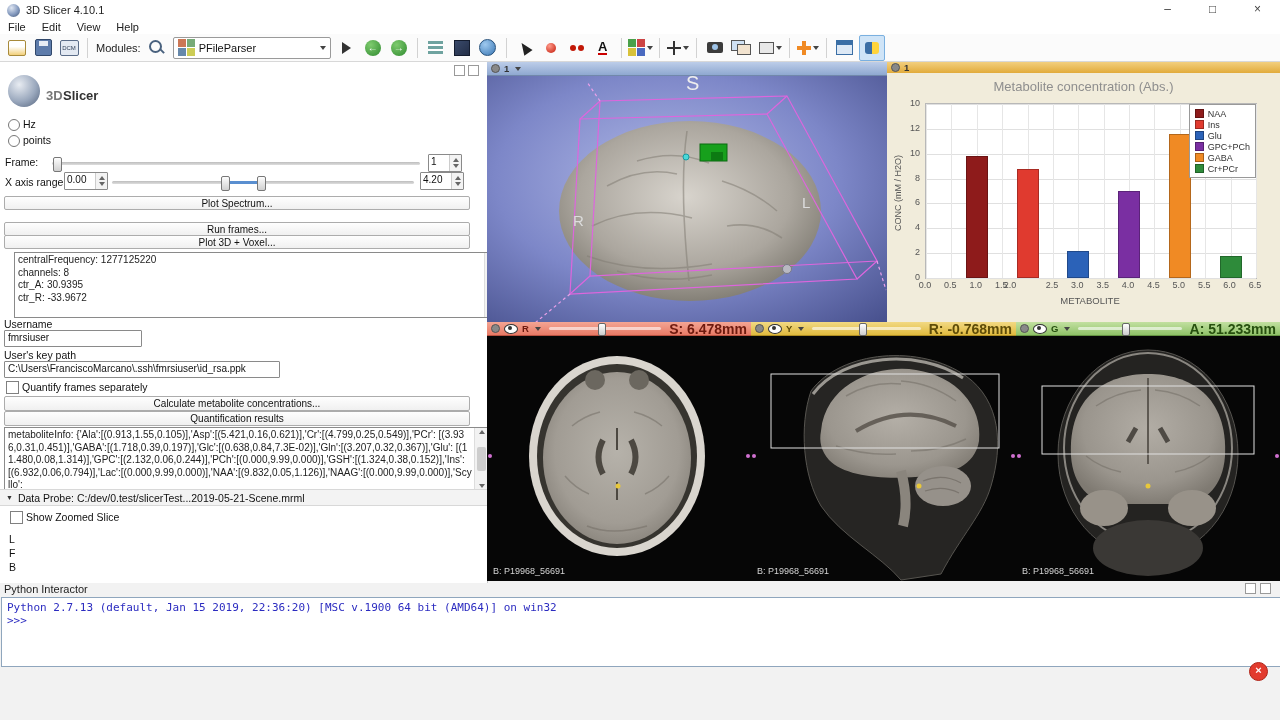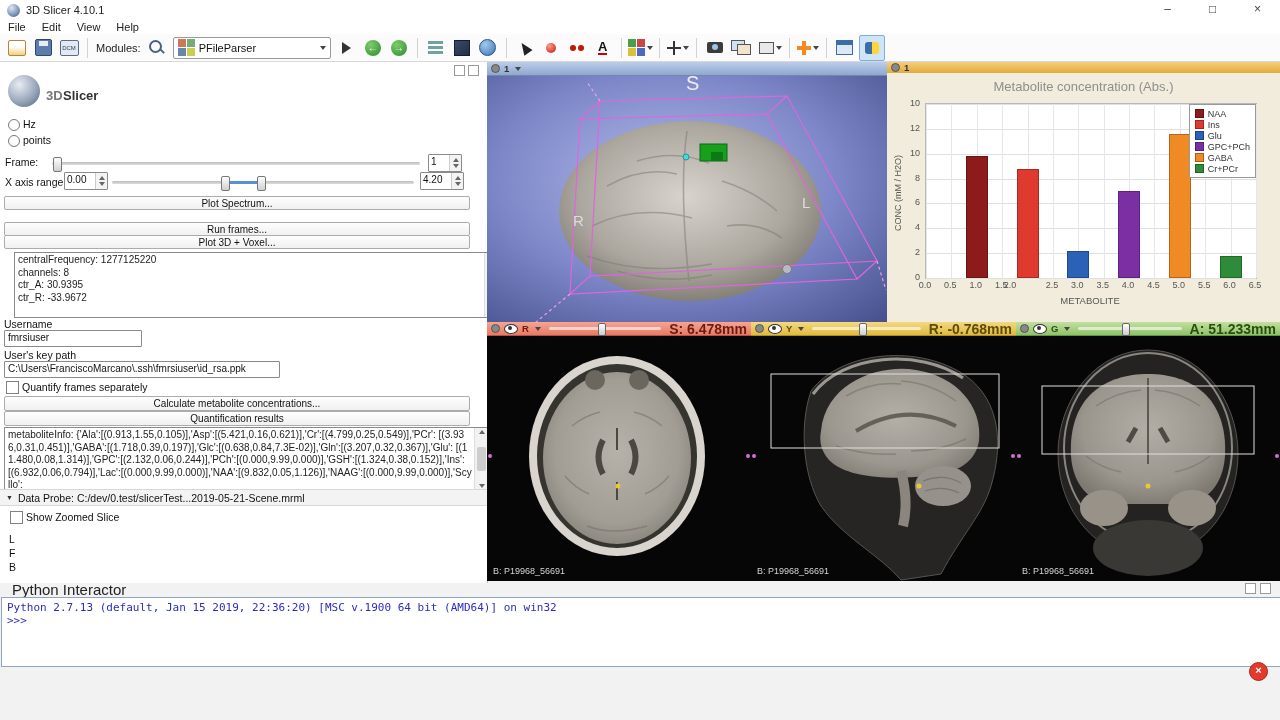--- a/index.html
+++ b/index.html
@@ -595,21 +595,21 @@
       <rect x="26" y="50" width="212" height="68" fill="none" stroke="#e0e0e0" stroke-width="1"></rect>
       <circle cx="132" cy="150" r="2.5" fill="#e8c83a"></circle>
       <circle cx="3" cy="120" r="2" fill="#d070d0"></circle>
         <circle cx="261" cy="120" r="2" fill="#d070d0"></circle>
     </svg>
     <div class="vollabel">B: P19968_56691</div>
   </div>
 </div>
 
 <div id="pylabelrow" class="abs">
-  <span style="margin-left:12px;font-size:15px;color:#222">Python Interactor</span>
+  <span style="margin-left:4px;font-size:11px;color:#222">Python Interactor</span>
   <div class="minisq" style="position:absolute;right:24px;top:2px"></div>
   <div class="minisq" style="position:absolute;right:9px;top:2px"></div>
 </div>
 <div id="pyconsole" class="abs">
   <div style="color:#2b2bc0">Python 2.7.13 (default, Jan 15 2019, 22:36:20) [MSC v.1900 64 bit (AMD64)] on win32</div>
   <div style="color:#2b2bc0">&gt;&gt;&gt;</div>
 </div>
 
 <div id="errbtn" class="abs">×</div>
 

